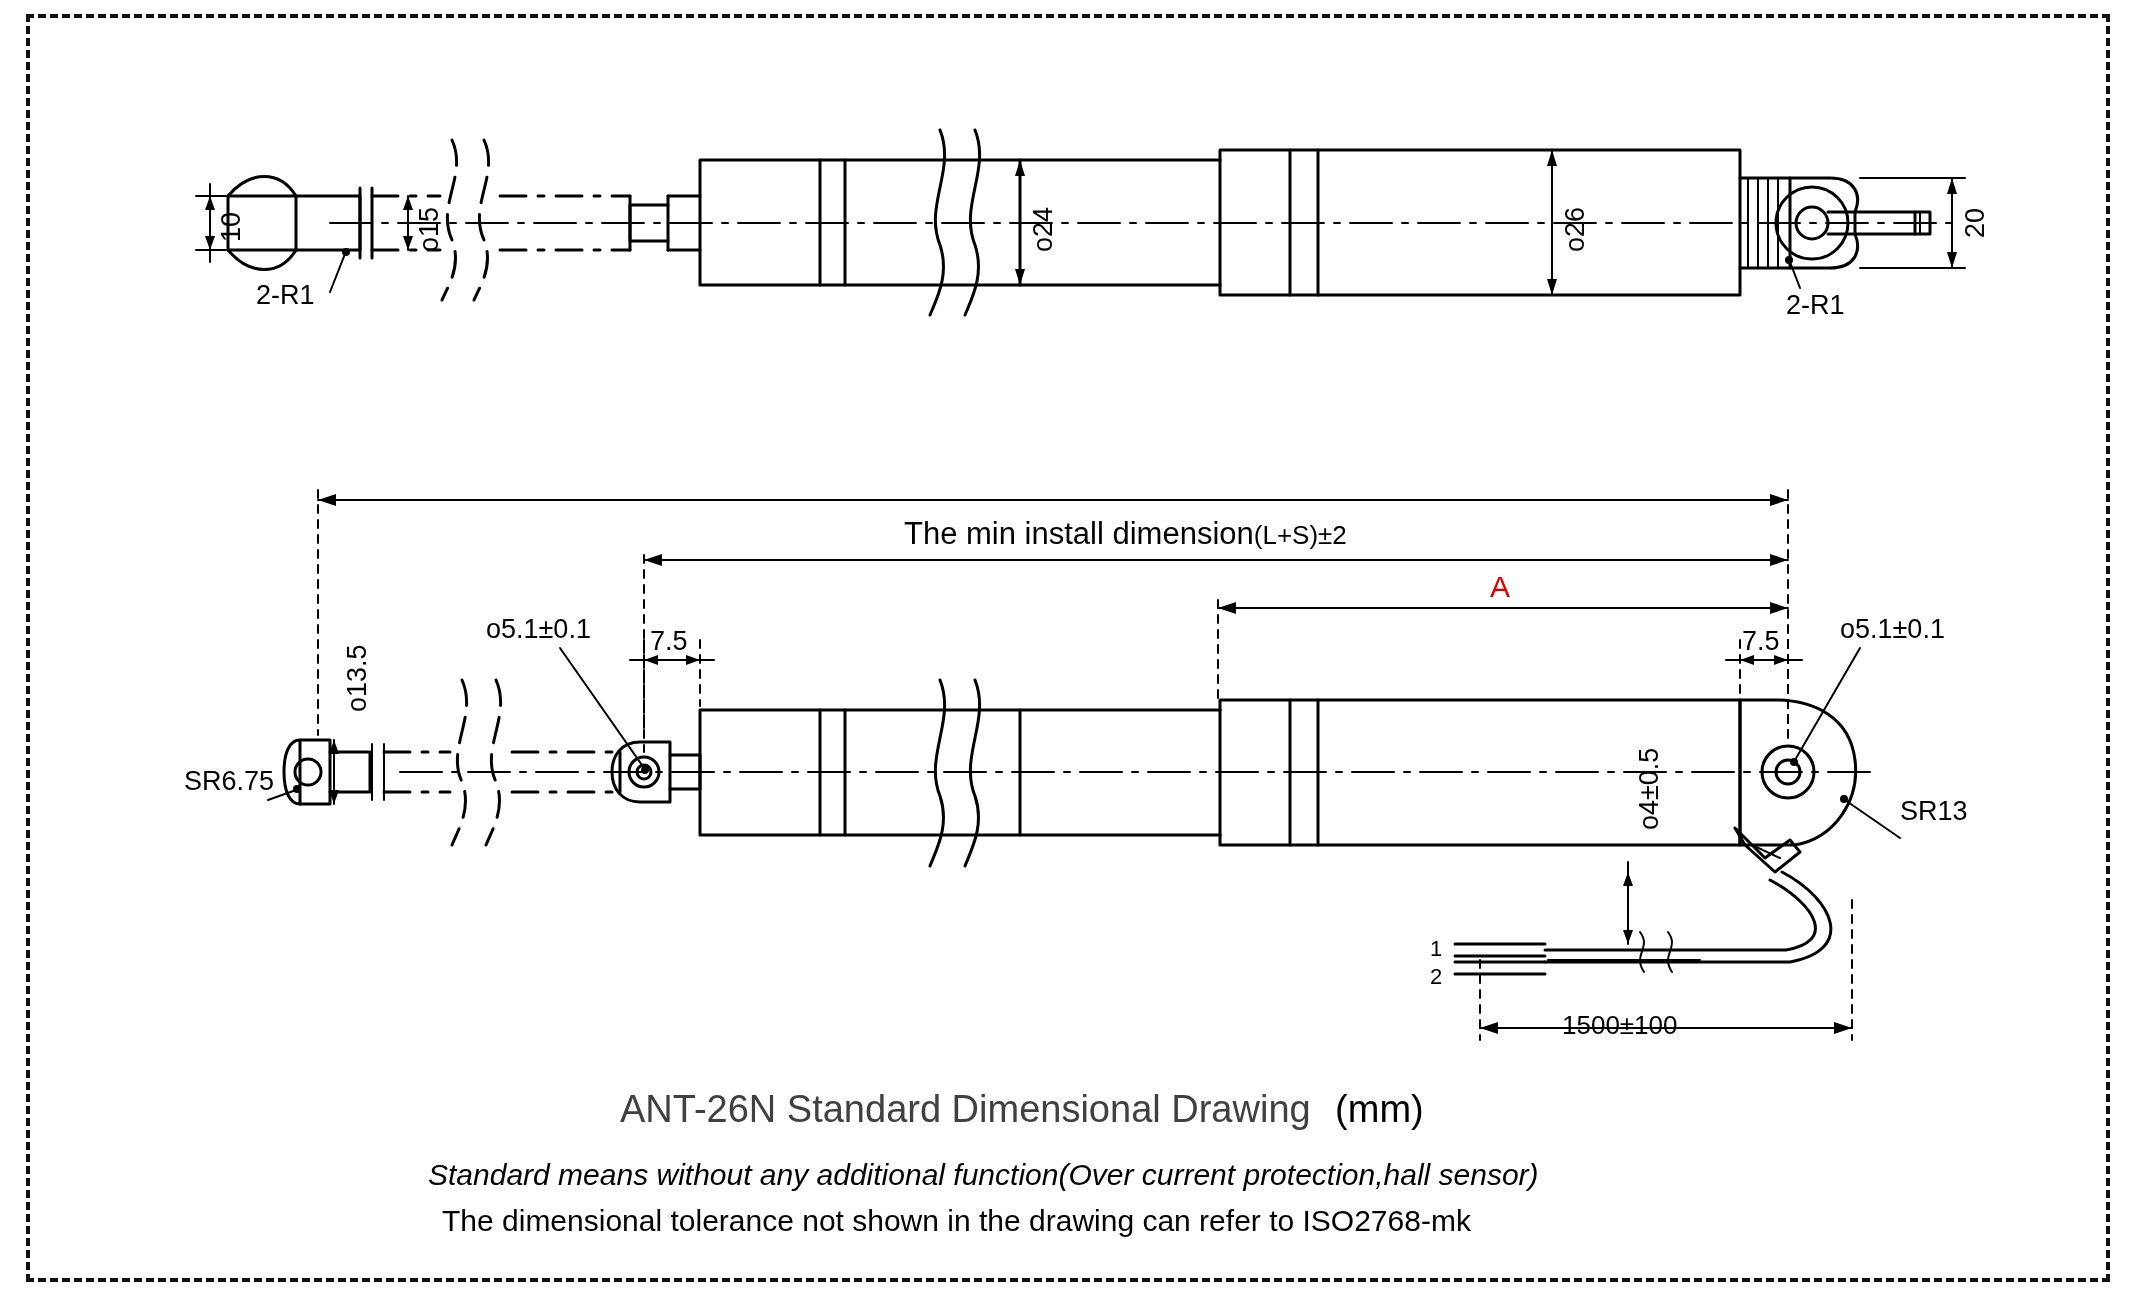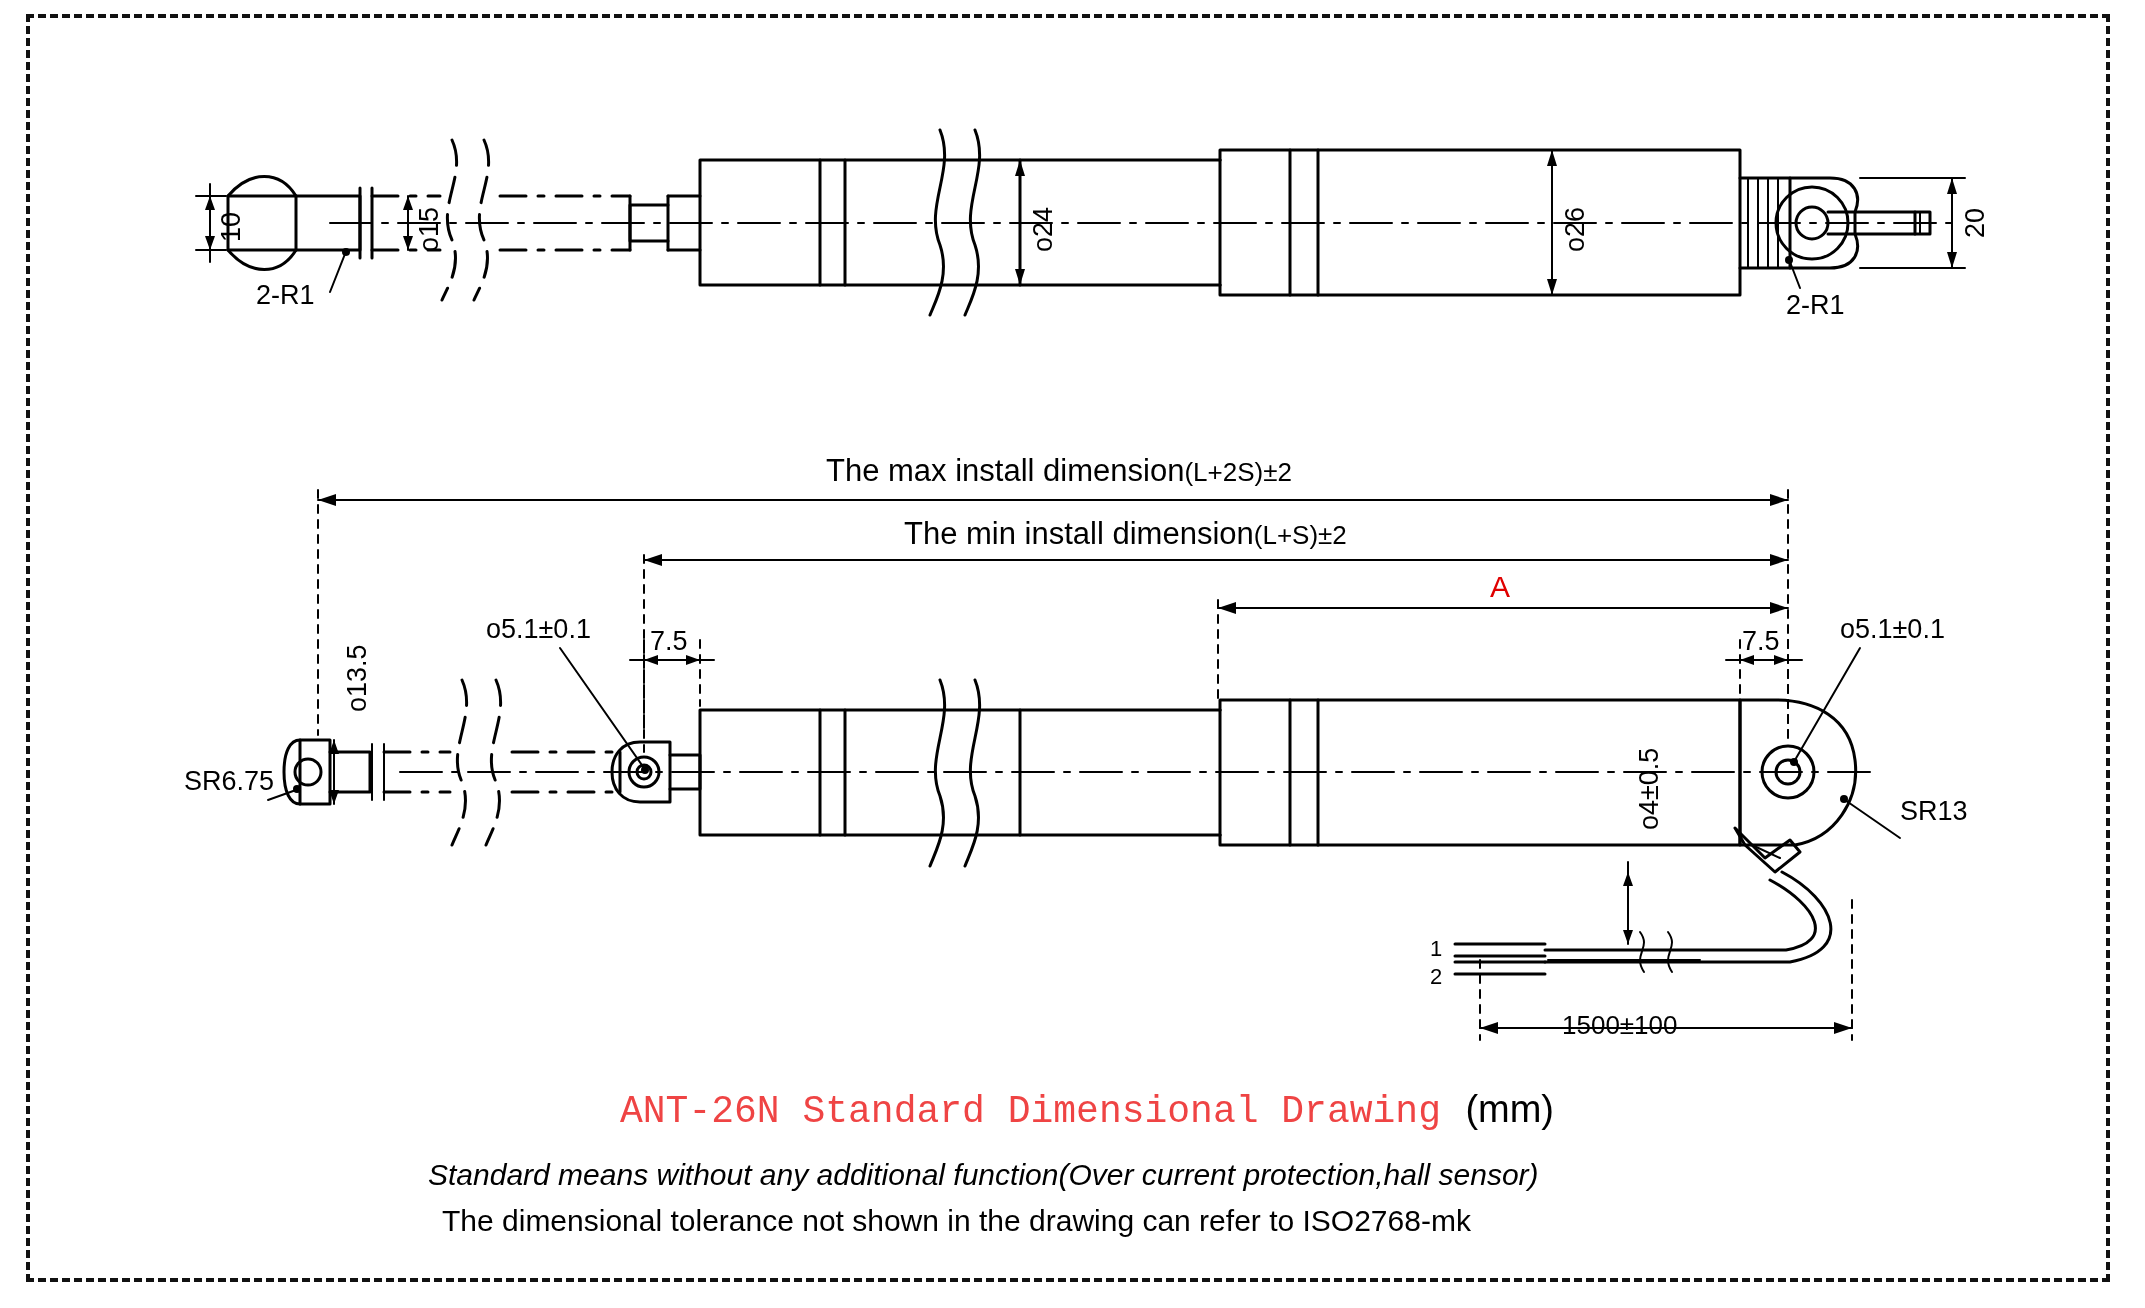--- a/index.html
+++ b/index.html
@@ -40,23 +40,22 @@
     font-family: "Liberation Sans", sans-serif;
     color: #000000;
     white-space: nowrap;
     line-height: 1;
   }
   .vert {
     transform: rotate(-90deg);
     transform-origin: left top;
   }
   .title-main {
-    color: #ef4444;
+    color: #404040;
     font-size: 38px;
-    font-family: Liberation Mono, monospace;
   }
   .title-unit {
     color: #000000;
     font-size: 38px;
     margin-left: 20px;
   }
   .note {
     font-size: 30px;
     color: #000000;
   }
@@ -280,23 +279,20 @@
   </svg>
 
   <div class="lbl dim vert" style="left:218px; top:242px;">10</div>
   <div class="lbl dim" style="left:256px; top:282px;">2-R1</div>
   <div class="lbl dim vert" style="left:416px; top:252px;">o15</div>
   <div class="lbl dim vert" style="left:1030px; top:252px;">o24</div>
   <div class="lbl dim vert" style="left:1562px; top:252px;">o26</div>
   <div class="lbl dim" style="left:1786px; top:292px;">2-R1</div>
   <div class="lbl dim vert" style="left:1962px; top:238px;">20</div>
 
-  <div class="lbl install" style="left:826px; top:455px;">
-    <span>The max install dimension</span><small>(L+2S)±2</small>
-  </div>
   <div class="lbl install" style="left:904px; top:518px;text-align:center;">
     <span>The min install dimension</span><small>(L+S)±2</small>
   </div>
   <div class="lbl red" style="left:1490px; top:572px;">A</div>
 
   <div class="lbl dim" style="left:486px; top:616px;">o5.1±0.1</div>
   <div class="lbl dim" style="left:2000px; top:616px; transform:translateX(-160px);">o5.1±0.1</div>
   <div class="lbl dim" style="left:650px; top:628px;">7.5</div>
   <div class="lbl dim" style="left:1742px; top:628px;">7.5</div>
 

